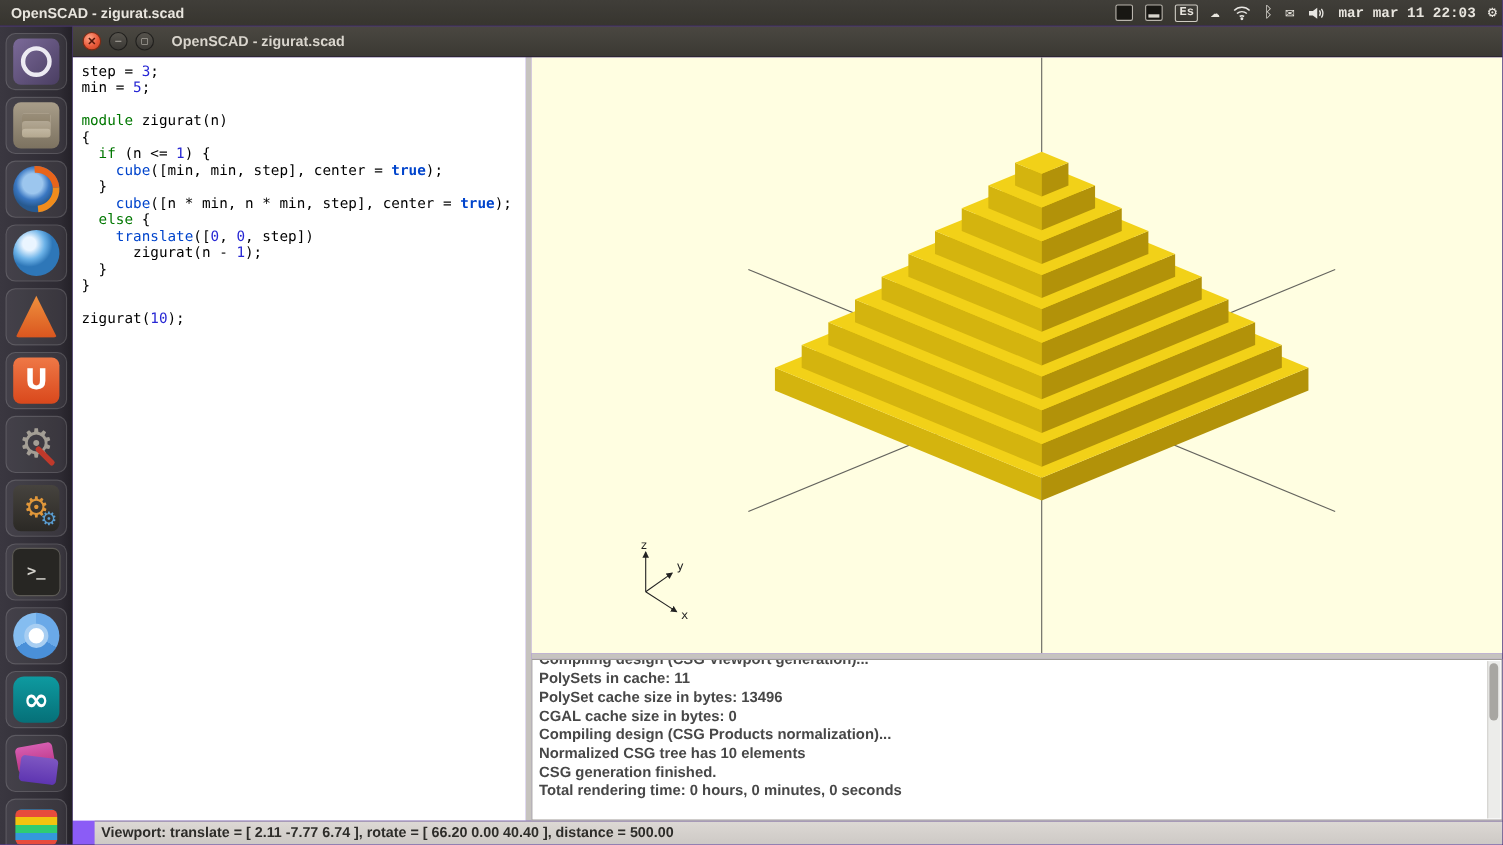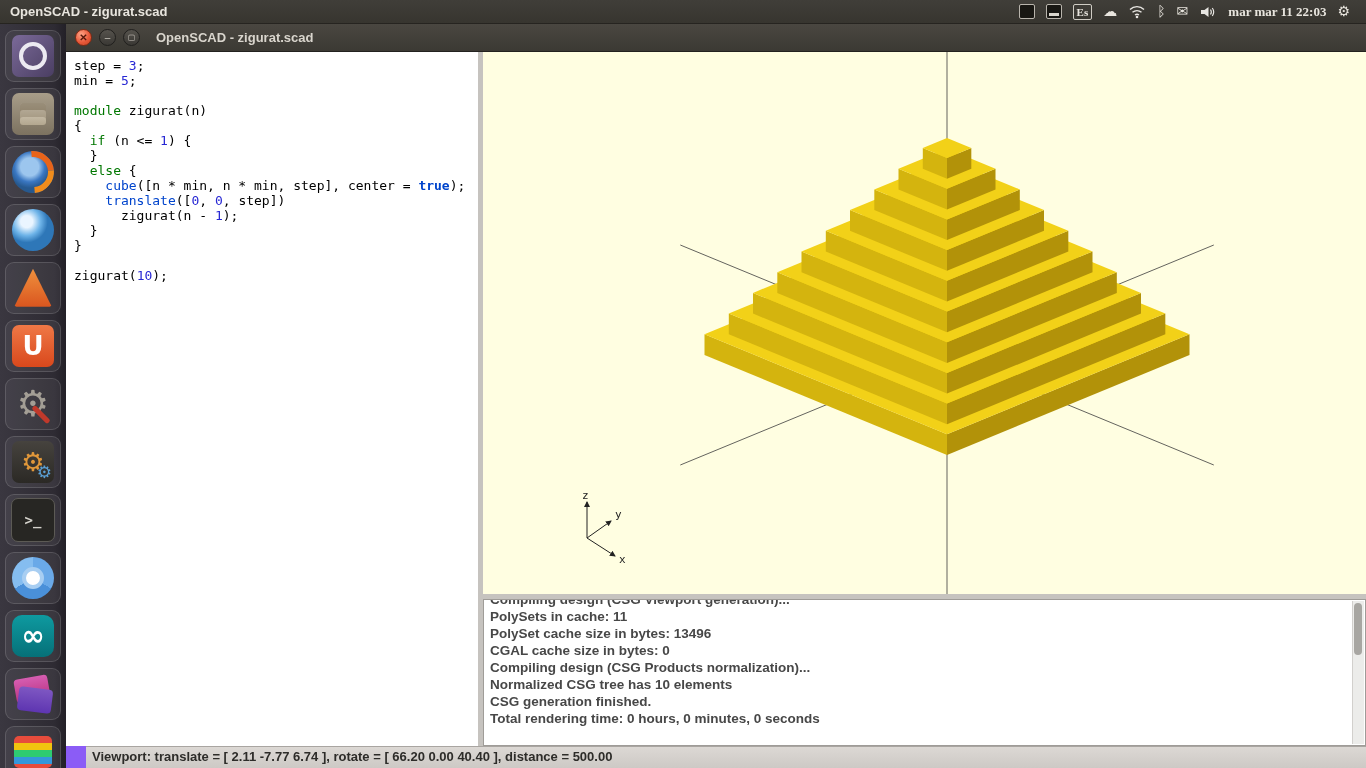--- a/index.html
+++ b/index.html
@@ -5,22 +5,22 @@
   html,body{margin:0;padding:0;background:#222;}
   .screen{position:relative;width:1366px;height:768px;overflow:hidden;
           font-family:"Liberation Sans",sans-serif;background:#8b5cf6;}
 
   
   .top-panel{position:absolute;left:0;top:0;width:1366px;height:24px;
              background:linear-gradient(#403e39,#37352f);color:#e8e5de;
              display:flex;align-items:center;font-size:13px;font-weight:bold;
              border-bottom:1px solid #262420;box-sizing:border-box;z-index:30;}
   .top-panel .ptitle{padding-left:10px;}
-  .tray{margin-left:auto;display:flex;align-items:center;gap:11px;padding-right:16px;
-        font-family:Liberation Serif, serif;}
+  .tray{margin-left:auto;display:flex;align-items:center;gap:11px;padding-right:5px;
+        font-family:Liberation Mono, monospace;}
   .tray .sq{width:14px;height:13px;background:#181713;border:1px solid #b9b5ad;border-radius:2px;position:relative;}
   .tray .sq.inner::after{content:"";position:absolute;left:2px;right:2px;bottom:2px;height:3px;background:#d8d5cd;}
   .kbd{border:1px solid #cfccc4;border-radius:2px;padding:0 3px;font-size:11px;line-height:14px;font-weight:bold;}
   .tray .glyph-ic{font-size:14px;line-height:14px;font-weight:normal;}
   .clock{font-weight:bold;font-size:13px;}
 
   
   .launcher{position:absolute;left:0;top:24px;width:66px;height:744px;
             background:linear-gradient(90deg,#3a3740 0%,#2e2b33 82%,#232027 100%);
             z-index:25;overflow:hidden;}
@@ -199,23 +199,24 @@
   </div>
 
   <div class="editor">
     <div id="code-lines">
         <div class="code-line"><span class="tok-p">step = </span><span class="tok-n">3</span><span class="tok-p">;</span></div>
         <div class="code-line"><span class="tok-p">min = </span><span class="tok-n">5</span><span class="tok-p">;</span></div>
         <div class="code-line">&nbsp;</div>
         <div class="code-line"><span class="tok-k">module</span><span class="tok-p"> zigurat(n)</span></div>
         <div class="code-line"><span class="tok-p">{</span></div>
         <div class="code-line"><span class="tok-p">  </span><span class="tok-k">if</span><span class="tok-p"> (n &lt;= </span><span class="tok-n">1</span><span class="tok-p">) {</span></div>
+        <div class="code-line"><span class="tok-p">    </span><span class="tok-f">cube</span><span class="tok-p">([min, min, step], center = </span><span class="tok-b">true</span><span class="tok-p">);</span></div>
         <div class="code-line"><span class="tok-p">  }</span></div>
+        <div class="code-line"><span class="tok-p">    </span><span class="tok-f">cube</span><span class="tok-p">([n * min, n * min, step], center = </span><span class="tok-b">true</span><span class="tok-p">);</span></div>
         <div class="code-line"><span class="tok-p">  </span><span class="tok-k">else</span><span class="tok-p"> {</span></div>
-        <div class="code-line"><span class="tok-p">    </span><span class="tok-f">cube</span><span class="tok-p">([n * min, n * min, step], center = </span><span class="tok-b">true</span><span class="tok-p">);</span></div>
         <div class="code-line"><span class="tok-p">    </span><span class="tok-f">translate</span><span class="tok-p">([</span><span class="tok-n">0</span><span class="tok-p">, </span><span class="tok-n">0</span><span class="tok-p">, step])</span></div>
         <div class="code-line"><span class="tok-p">      zigurat(n - </span><span class="tok-n">1</span><span class="tok-p">);</span></div>
         <div class="code-line"><span class="tok-p">  }</span></div>
         <div class="code-line"><span class="tok-p">}</span></div>
         <div class="code-line">&nbsp;</div>
         <div class="code-line"><span class="tok-p">zigurat(</span><span class="tok-n">10</span><span class="tok-p">);</span></div>
       </div>
   </div>
 
   <div class="vsplit"></div>

